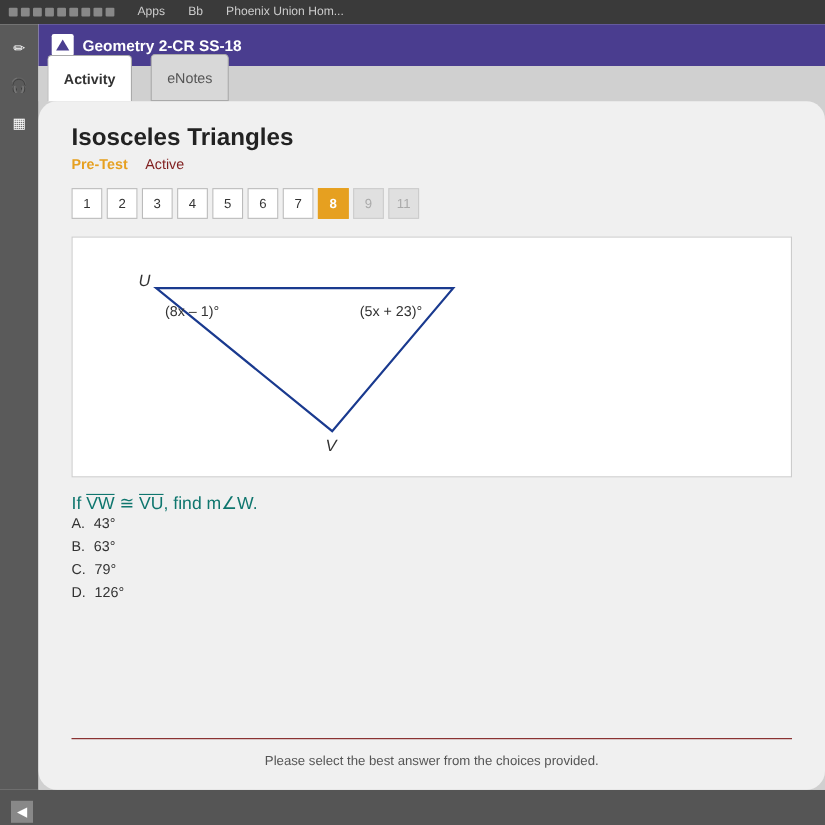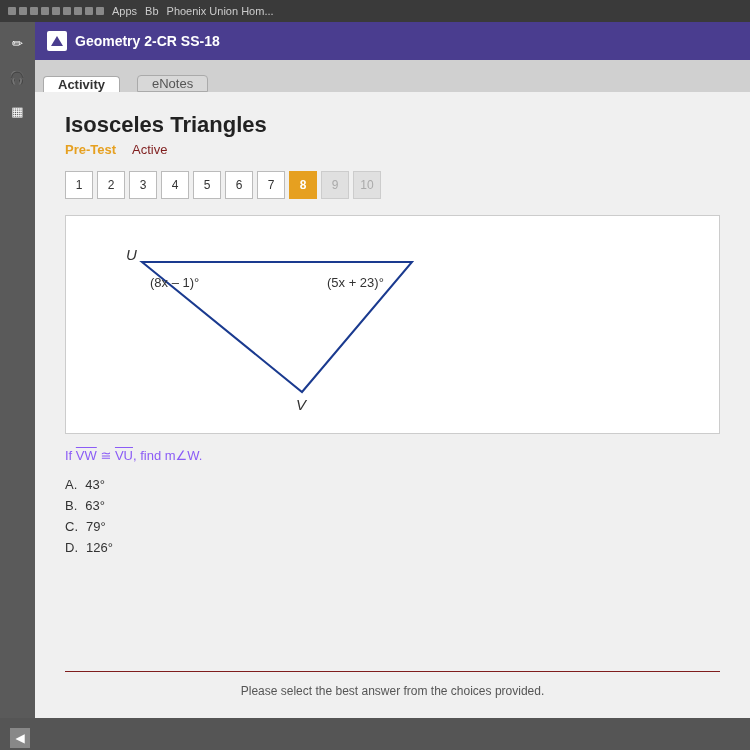--- a/index.html
+++ b/index.html
@@ -11,21 +11,21 @@
       font-family: Arial, sans-serif;
       overflow: hidden;
     }
 
     .top-bar {
       background: #3a3a3a;
       height: 22px;
       display: flex;
       align-items: center;
       padding: 0 8px;
-      gap: 8px;
+      gap: 21px;
     }
 
     .top-bar-dots {
       display: flex;
       gap: 3px;
     }
 
     .top-bar-dot {
       width: 8px;
       height: 8px;
@@ -108,21 +108,21 @@
 
     .tabs-bar {
       background: #d0d0d0;
       height: 32px;
       display: flex;
       align-items: flex-end;
       padding: 0 8px;
     }
 
     .tab {
-      padding: 0 14px;
+      padding: 13px 14px;
       font-size: 13px;
       cursor: pointer;
       border-top-left-radius: 4px;
       border-top-right-radius: 4px;
       border: 1px solid #aaa;
       border-bottom: none;
     }
 
     .tab.active {
       background: white;
@@ -136,20 +136,21 @@
       border-bottom: 1px solid #aaa;
       margin-left: 17px;
     }
 
     .question-area {
       background: #f0f0f0;
       flex: 1;
       padding: 20px 30px;
       display: flex;
       flex-direction: column;
+      border-radius: 17px;
     }
 
     .question-title {
       font-size: 22px;
       font-weight: bold;
       color: #222;
       margin-bottom: 4px;
     }
 
     .question-subtitle {
@@ -210,23 +211,22 @@
       margin-bottom: 14px;
       position: relative;
       min-height: 200px;
     }
 
     .triangle-svg {
       display: block;
     }
 
     .question-text {
-      font-size: 13px;
-      color: #8b5cf6;
-      margin-bottom: 14px;
+      font-size: 16px;
+      color: #0f766e;
     }
 
     .overline {
       text-decoration: overline;
     }
 
     .answer-choices {
       display: flex;
       flex-direction: column;
       gap: 6px;
@@ -325,21 +325,21 @@
       <div class="question-nav">
         <div class="nav-btn">1</div>
         <div class="nav-btn">2</div>
         <div class="nav-btn">3</div>
         <div class="nav-btn">4</div>
         <div class="nav-btn">5</div>
         <div class="nav-btn">6</div>
         <div class="nav-btn">7</div>
         <div class="nav-btn current">8</div>
         <div class="nav-btn disabled">9</div>
-        <div class="nav-btn disabled">10</div>
+        <div class="nav-btn disabled">11</div>
       </div>
 
       <div class="diagram-area">
         <svg class="triangle-svg" width="400" height="185" viewBox="0 0 400 185">
 
           <polygon points="60,30 330,30 220,160" fill="none" stroke="#1a3a8f" stroke-width="2"></polygon>
 
           <text x="44" y="28" font-size="15" font-style="italic" fill="#333">U</text>
           <text x="214" y="178" font-size="15" font-style="italic" fill="#333">V</text>
 

